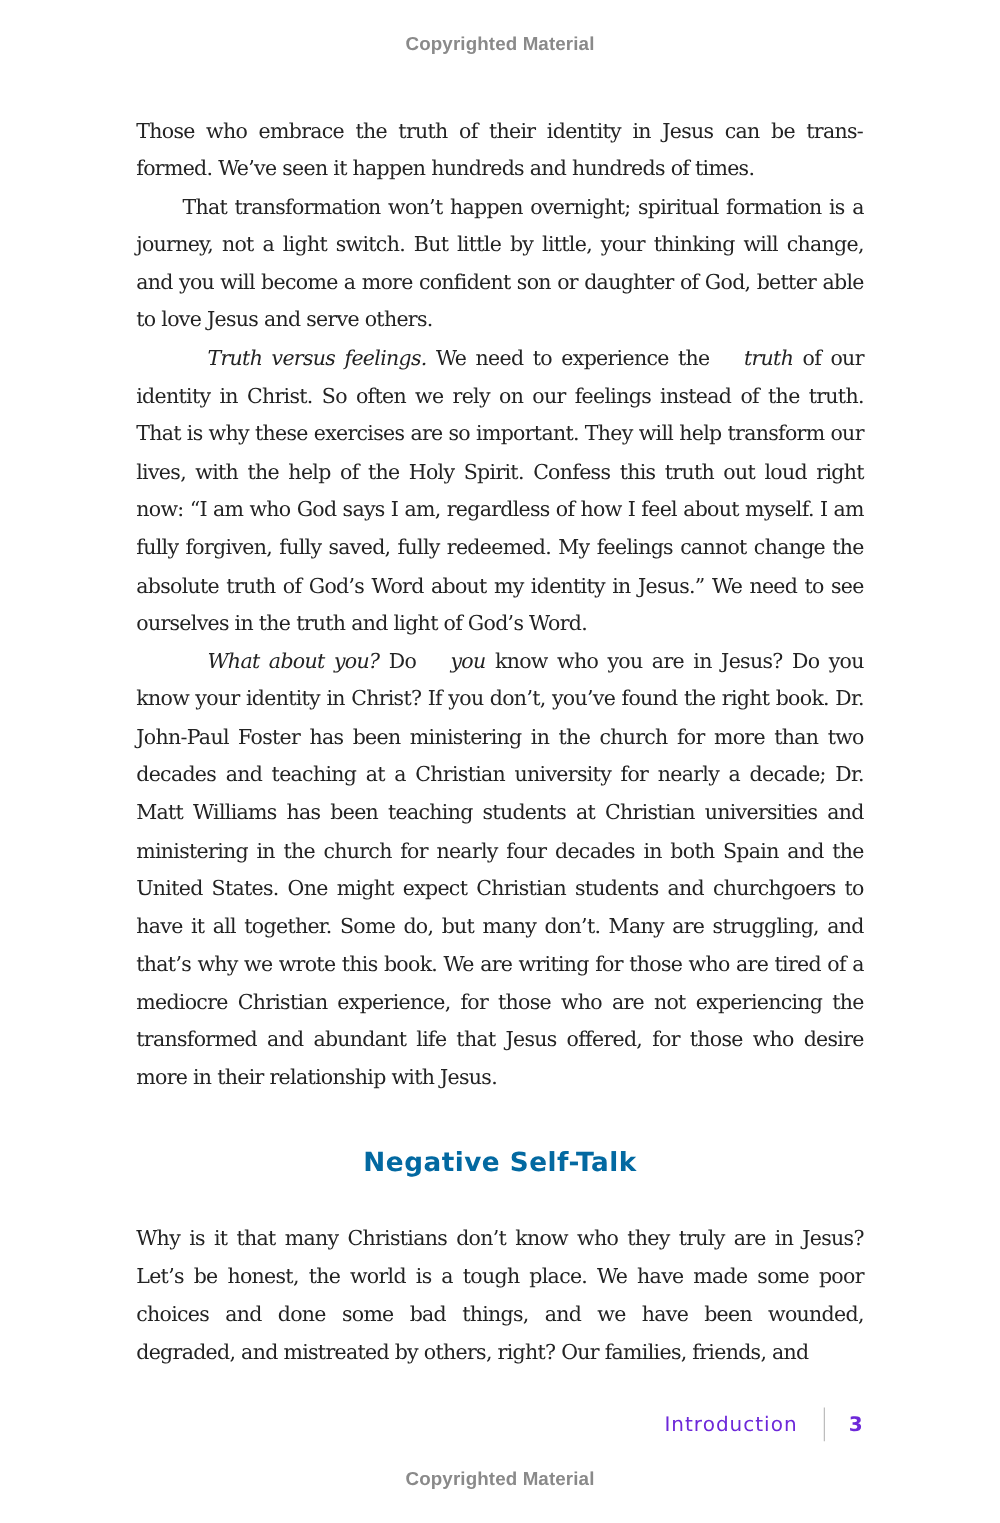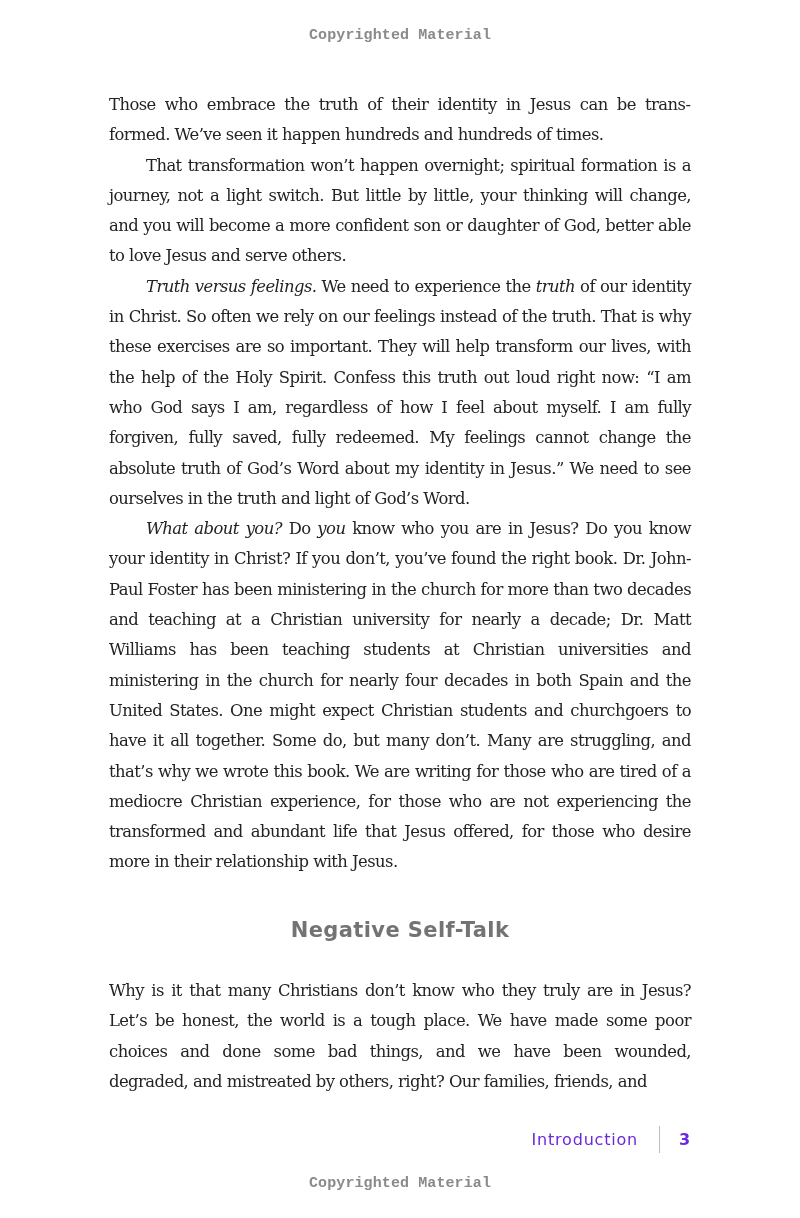--- a/index.html
+++ b/index.html
@@ -1,36 +1,36 @@
 <!DOCTYPE html>
 <html><head>
 <meta charset="utf-8">
 <style>
   html, body { margin: 0; padding: 0; background: #ffffff; }
   body { width: 800px; height: 1218px; position: relative; overflow: hidden; }
   .watermark {
     position: absolute; left: 0; width: 800px; text-align: center;
-    font-family: Liberation Mono, monospace; font-weight: bold;
+    font-family: Liberation Sans, sans-serif; font-weight: bold;
     font-size: 15px; color: #8a8a8a; letter-spacing: 0.1px;
   }
   .wm-top { top: 27px; }
   .wm-bottom { top: 1175px; }
   .body-text {
     position: absolute; left: 109px; width: 582px; top: 90px;
     font-family: "DejaVu Serif", serif; font-size: 16.4px;
     line-height: 30.3px; color: #232323; text-align: justify;
     letter-spacing: -0.55px; word-spacing: 0px;
   }
   .body-text p { margin: 0; }
   .body-text p.indent { text-indent: 37px; }
-  em { font-style: italic; }
+  em { font-style: italic; margin-left: 20px; }
   .heading {
     position: absolute; left: 0; width: 800px; top: 918px; text-align: center;
     font-family: "DejaVu Sans", sans-serif; font-weight: bold;
-    font-size: 21px; color: #737373; letter-spacing: 0.4px;
+    font-size: 21px; color: #0369a1; letter-spacing: 0.4px;
   }
   .body-text-2 { top: 976px; }
   .footer {
     position: absolute; right: 109px; top: 1126px;
     display: flex; align-items: center;
     font-family: "DejaVu Sans", sans-serif; font-size: 16px; color: #6d28d9;
     letter-spacing: 0.8px;
   }
   .footer .sep { width: 1px; height: 27px; background: #bdbdbd; margin: 0 19px 0 21px; }
   .footer .pnum { font-weight: bold; }

